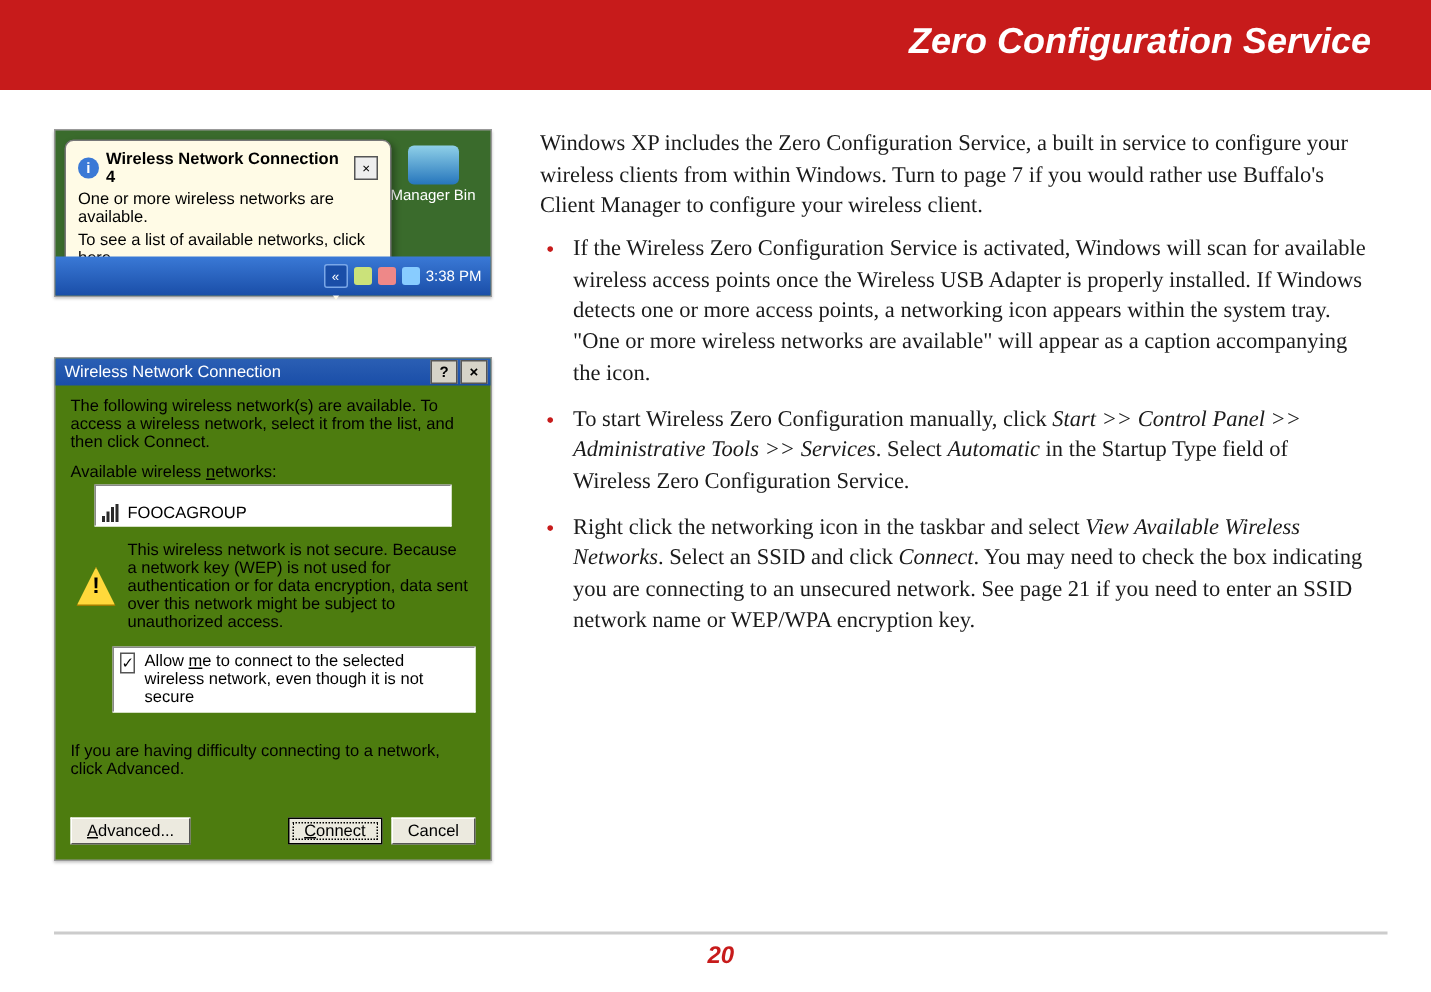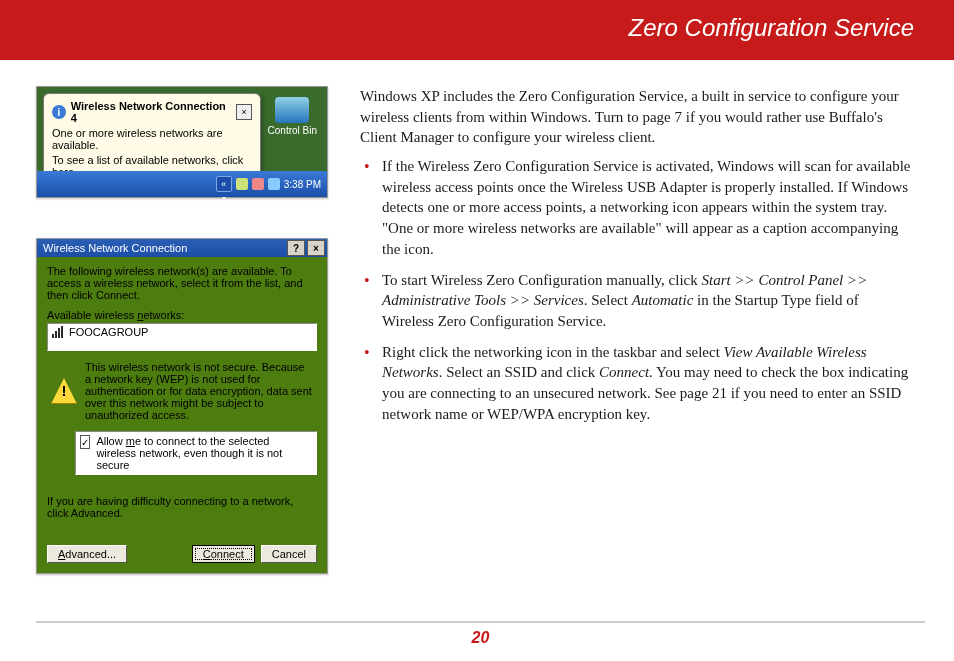--- a/index.html
+++ b/index.html
@@ -1,18 +1,18 @@
 <!DOCTYPE html>
 <html><head>
 <meta charset="utf-8">
 <style>
   html,body{margin:0;padding:0;font-family:Georgia,"Times New Roman",serif;background:#fff;color:#1a1a1a}
   #page{width:954px;height:661px;position:relative;overflow:hidden}
   #header{background:#c71b1b;height:60px;position:relative}
-  #header-title{position:absolute;right:40px;top:14px;color:#fff;font-style:italic;font-weight:400;font-size:24px;font-family:Verdana,Arial,sans-serif}
+  #header-title{position:absolute;right:40px;top:14px;color:#fff;font-style:italic;font-weight:700;font-size:24px;font-family:Verdana,Arial,sans-serif}
   #body-row{position:absolute;left:0;top:86px;right:0;bottom:54px;display:flex}
   #left-col{width:360px;padding-left:36px;padding-right:10px;box-sizing:border-box}
   #right-col{flex:1;padding-right:42px;line-height:1.38;font-size:15px}
   #intro{margin-bottom:8px}
   ul.bullets{margin:0;padding-left:12px;list-style:none}
   ul.bullets>li{position:relative;padding-left:10px;margin-bottom:10px}
   ul.bullets>li::before{content:"•";position:absolute;left:-8px;top:0;color:#c71b1b;font-size:16px}
   .italic{font-style:italic}
   
   #footer{position:absolute;left:36px;right:29px;bottom:14px;text-align:center}
@@ -36,21 +36,21 @@
   #balloon .tail{position:absolute;right:28px;bottom:-12px;width:0;height:0;border-left:8px solid transparent;border-right:8px solid transparent;border-top:12px solid #fffbe6}
   #balloon .tail-b{position:absolute;right:27px;bottom:-14px;width:0;height:0;border-left:9px solid transparent;border-right:9px solid transparent;border-top:14px solid #777;z-index:-1}
 
   
   #shot2{width:290px;background:#4d7c0f}
   #shot2 .titlebar{background:linear-gradient(#2b5fb4,#1a4ea8);color:#fff;height:18px;display:flex;align-items:center;padding:0 2px 0 6px;font-size:11px}
   #shot2 .titlebar .spacer{flex:1}
   #shot2 .titlebar .tbtn{width:16px;height:14px;background:#d6d3c8;color:#000;border:1px solid #555;margin-left:2px;display:flex;align-items:center;justify-content:center;font-size:10px;font-weight:700}
   #shot2 .pad{padding:8px 10px 10px}
   .sunken{border:1px solid #888;border-right-color:#fff;border-bottom-color:#fff;background:#fff}
-  #netlist{height:22px;display:flex;align-items:flex-start;padding:2px 4px;gap:5px;margin:2px 0 6px}
+  #netlist{height:22px;display:flex;align-items:flex-end;padding:2px 4px;gap:5px;margin:2px 16px 6px}
   #netlist .sig-ico{width:12px;height:12px;display:flex;align-items:flex-end;gap:1px}
   #netlist .sig-ico span{width:2px;background:#2a2a2a}
   .warn-row{display:flex;gap:8px;align-items:center;margin:4px 0 6px;padding:4px}
   .warn-ico{width:24px;height:24px;background:#ffd93b;border:1px solid #a07d00;position:relative;clip-path:polygon(50% 0,100% 100%,0 100%)}
   .warn-ico::after{content:"!";position:absolute;left:0;right:0;top:3px;text-align:center;font-weight:700;color:#000;font-size:15px}
   .chk-row{display:flex;gap:6px;align-items:flex-start;padding:3px 4px;margin-left:28px}
   .fake-chk{width:12px;height:12px;border:1px solid #555;background:#fff;display:flex;align-items:center;justify-content:center;font-size:10px}
   .btn-row{display:flex;justify-content:space-between;gap:6px;margin-top:26px}
   .btn-row .left{margin-right:auto}
   .winbtn{background:#eceadf;border:1px solid #555;border-top-color:#fff;border-left-color:#fff;padding:2px 10px;font-family:Tahoma,Arial,sans-serif;font-size:11px}
@@ -65,21 +65,21 @@
     <div id="header-title">Zero Configuration Service</div>
   </div>
 
   <div id="body-row">
 
     <div id="left-col">
 
       <div id="shot1" class="shot">
         <div id="recycle">
           <div class="ico"></div>
-          <div>Control Bin</div>
+          <div>Manager Bin</div>
         </div>
         <div id="balloon">
           <div class="row1">
             <span class="info-ico">i</span>
             <span class="ttl">Wireless Network Connection 4</span>
             <span class="close">×</span>
           </div>
           <div class="l">One or more wireless networks are available.</div>
           <div class="l">To see a list of available networks, click here.</div>
           <div class="tail-b"></div>

